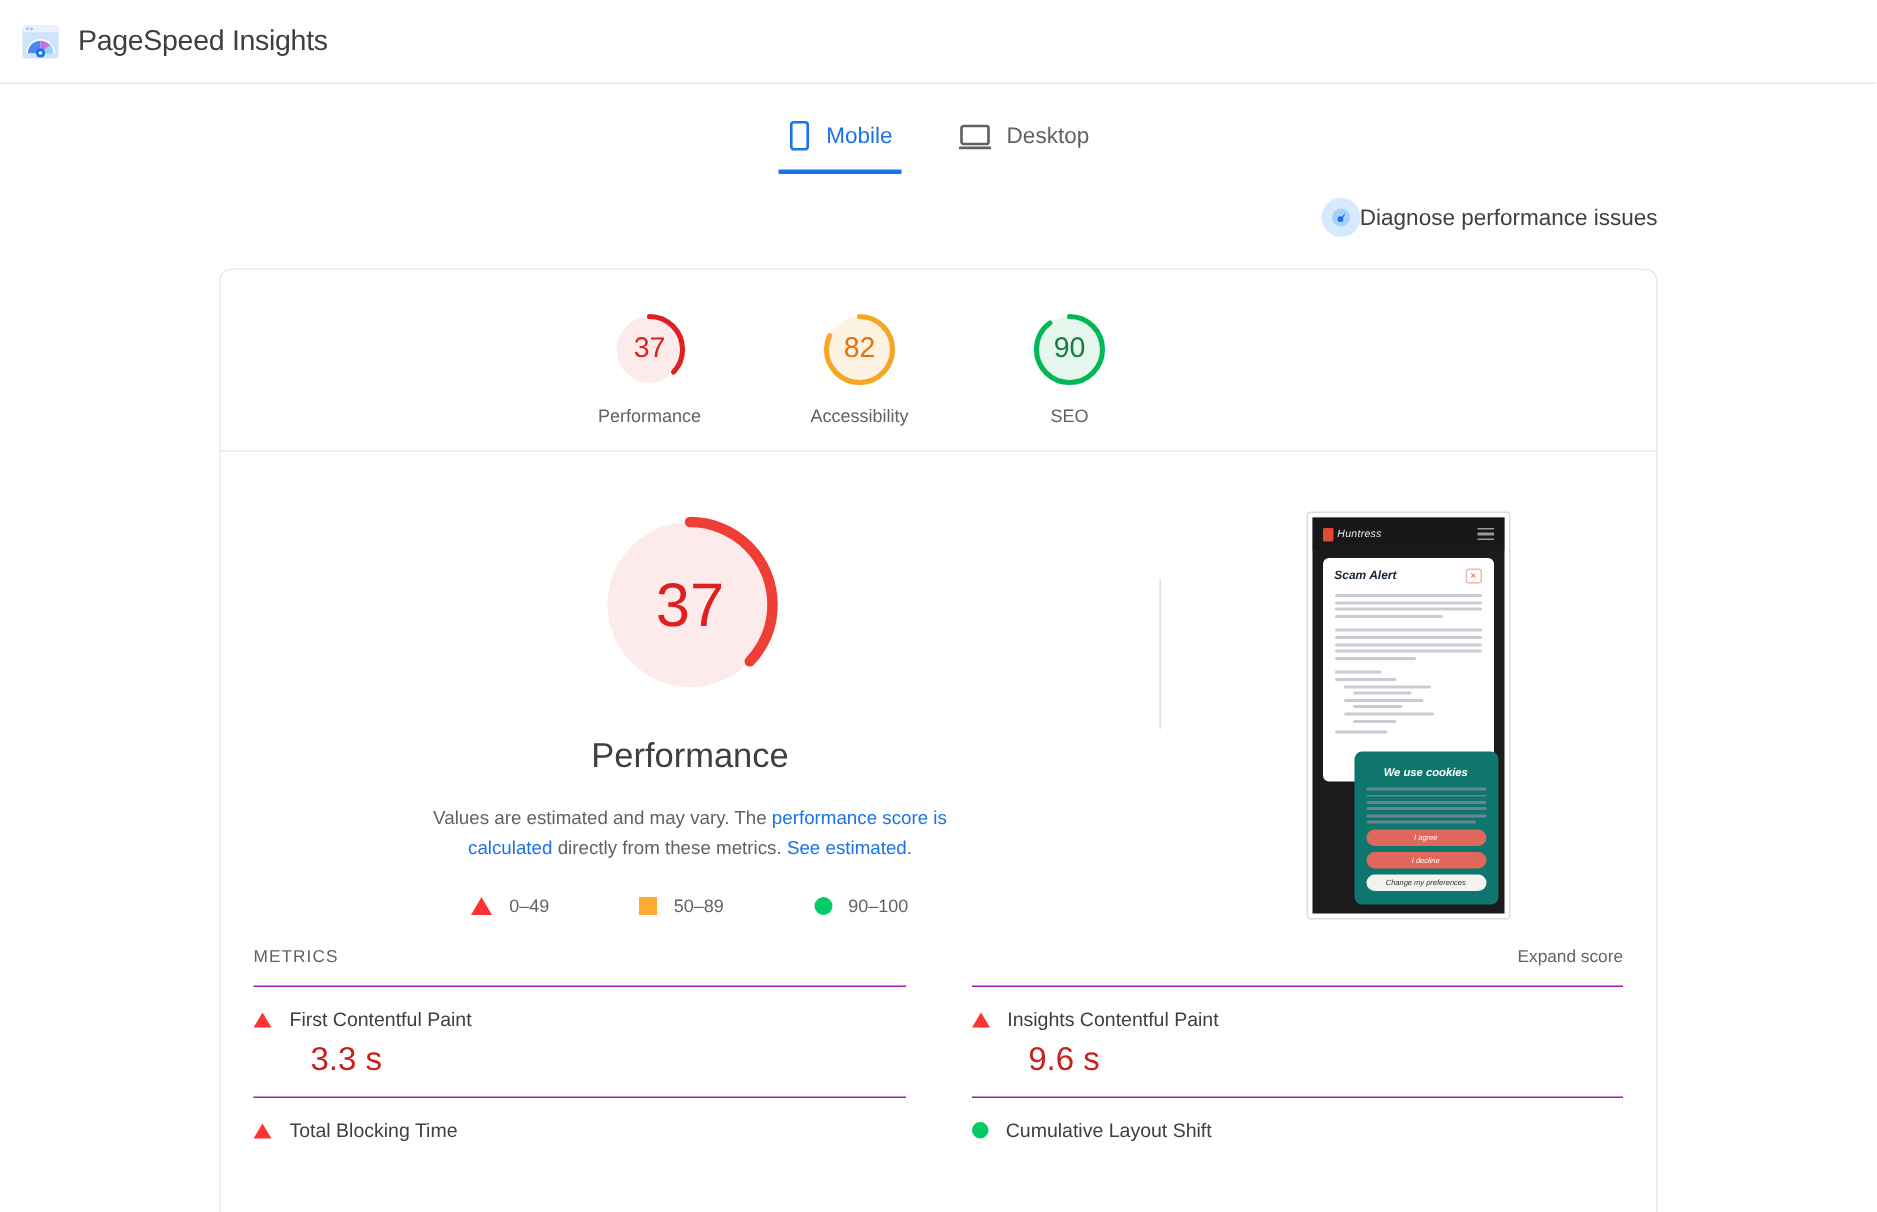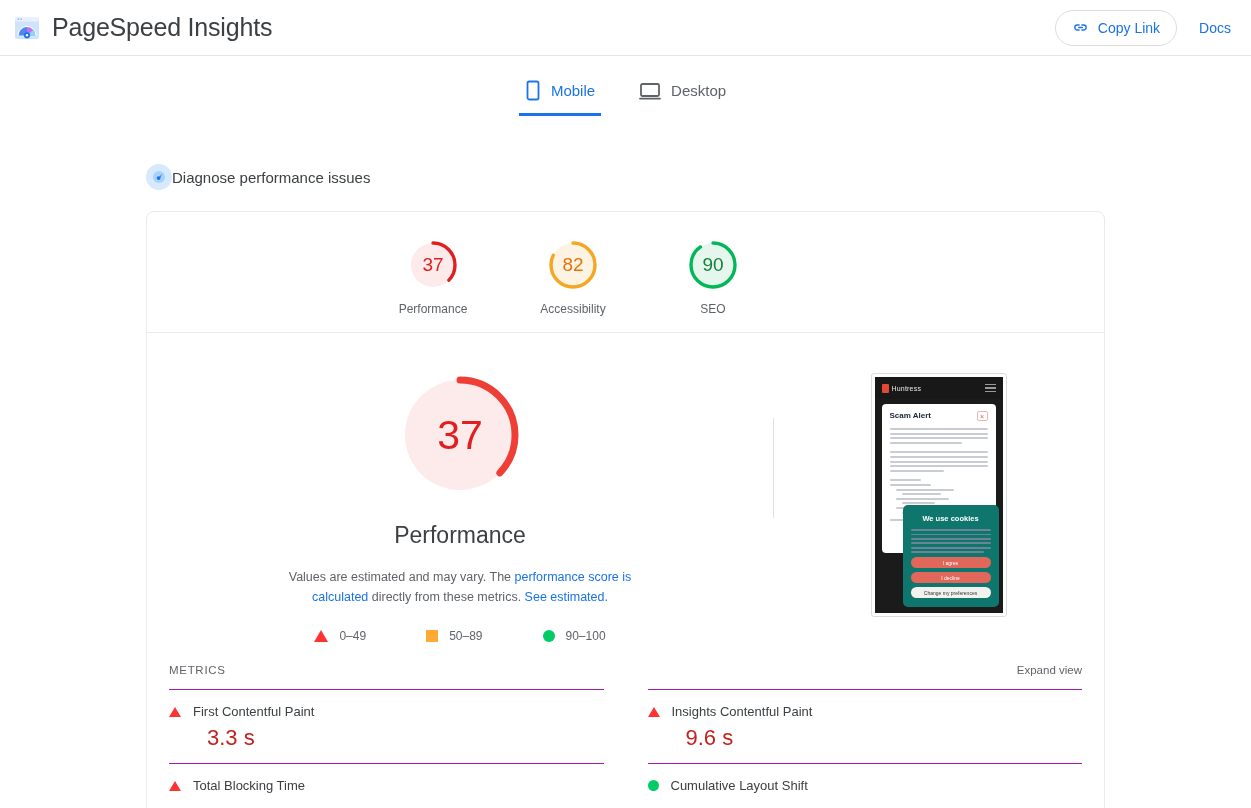--- a/index.html
+++ b/index.html
@@ -17,21 +17,21 @@
     position: relative;
     height: 56px;
     display: flex;
     align-items: center;
     padding: 0 16px 0 14px;
     border-bottom: 1px solid #e5e5e5;
   }
   .brand { display: flex; align-items: center; gap: 12px; }
   .brand-logo { width: 26px; height: 26px; display: block; flex: none; }
   .brand-title {
-    font-size: 25px;
+    font-size: 19px;
     color: #3c4043;
     letter-spacing: -0.2px;
     white-space: nowrap;
   }
   .header-actions {
     margin-left: auto;
     display: flex;
     align-items: center;
     gap: 18px;
   }
@@ -76,21 +76,22 @@
     border-bottom: 3px solid transparent;
     user-select: none;
   }
   .tab.active { color: #1a73e8; border-bottom-color: #1a73e8; }
   .tab svg { display: block; }
 
   
   .page { padding: 0 146px; }
   .diagnose {
     display: flex; align-items: center; gap: 0;
-    margin-top: 48px;
+    margin-top: 16px;
+    justify-content: flex-end;
   }
   .diagnose-badge {
     width: 26px; height: 26px;
     border-radius: 50%;
     background: #d7e9fd;
     display: flex; align-items: center; justify-content: center;
     flex: none;
   }
   .diagnose-label { font-size: 15px; color: #3c4043; }
 
@@ -181,25 +182,26 @@
     width: 1px; height: 100px;
     background: #e0e0e0;
   }
 
   .perf-right {
     flex: 1;
     display: flex;
     justify-content: center;
   }
   .phone-shot {
-    width: 136px; height: 244px;
+    width: 136px; height: 272px;
     border: 1px solid #dadce0;
     border-radius: 3px;
     padding: 3px;
     background: #fff;
+    font-style: italic;
   }
   .phone-inner {
     width: 100%; height: 100%;
     position: relative;
     overflow: hidden;
     background: #1b1b1b;
   }
   .ph-topbar {
     height: 22px; background: #181818;
     display: flex; align-items: center; justify-content: space-between;
@@ -303,31 +305,20 @@
       <path d="M3.5 20.5 A9.5 9.5 0 0 1 22.5 20.5 Z" fill="#ffffff"></path>
       <path d="M4.6 20.5 A8.4 8.4 0 0 1 13 12.1 L13 20.5 Z" fill="#4f86f7"></path>
       <path d="M13 12.1 A8.4 8.4 0 0 1 21.4 20.5 L13 20.5 Z" fill="#c86fe8"></path>
       <path d="M13 20.5 L19.4 14.6 A8.4 8.4 0 0 1 21.4 20.5 Z" fill="#8ad6f0"></path>
       <circle cx="13" cy="20.3" r="3.1" fill="#1a73e8"></circle>
       <circle cx="13" cy="20.3" r="1.2" fill="#ffffff"></circle>
     </svg>
     <span class="brand-title">PageSpeed Insights</span>
   </div>
 
-  <div class="header-actions">
-    <button class="copy-link-btn">
-      <svg class="link-icon" viewBox="0 0 24 24" fill="none" stroke="#1a73e8" stroke-width="2" stroke-linecap="round">
-        <path d="M9.5 12h5"></path>
-        <path d="M10 8.5H7.5a3.5 3.5 0 0 0 0 7H10"></path>
-        <path d="M14 8.5h2.5a3.5 3.5 0 0 1 0 7H14"></path>
-      </svg>
-      <span>Copy Link</span>
-    </button>
-    <a class="docs-link">Docs</a>
-  </div>
 </div>
 
 <div class="tabs">
   <div class="tab active">
     <svg width="16" height="21" viewBox="0 0 16 21" fill="none" stroke="#1a73e8" stroke-width="1.8">
       <rect x="2.5" y="1.5" width="11" height="18" rx="1.8"></rect>
     </svg>
     <span>Mobile</span>
   </div>
   <div class="tab">
@@ -474,21 +465,21 @@
               <div class="ph-btn solid">I decline</div>
               <div class="ph-btn light">Change my preferences</div>
             </div>
           </div>
         </div>
       </div>
     </div>
 
     <div class="metrics-head">
       <span>METRICS</span>
-      <span class="expand-view">Expand view</span>
+      <span class="expand-view">Expand score</span>
     </div>
 
     <div class="metrics-grid">
       <div class="metrics-col">
         <div class="metric">
           <div class="metric-head">
             <span class="m-tri"></span>
             <span class="metric-name">First Contentful Paint</span>
           </div>
           <div class="metric-value">3.3 s</div>

